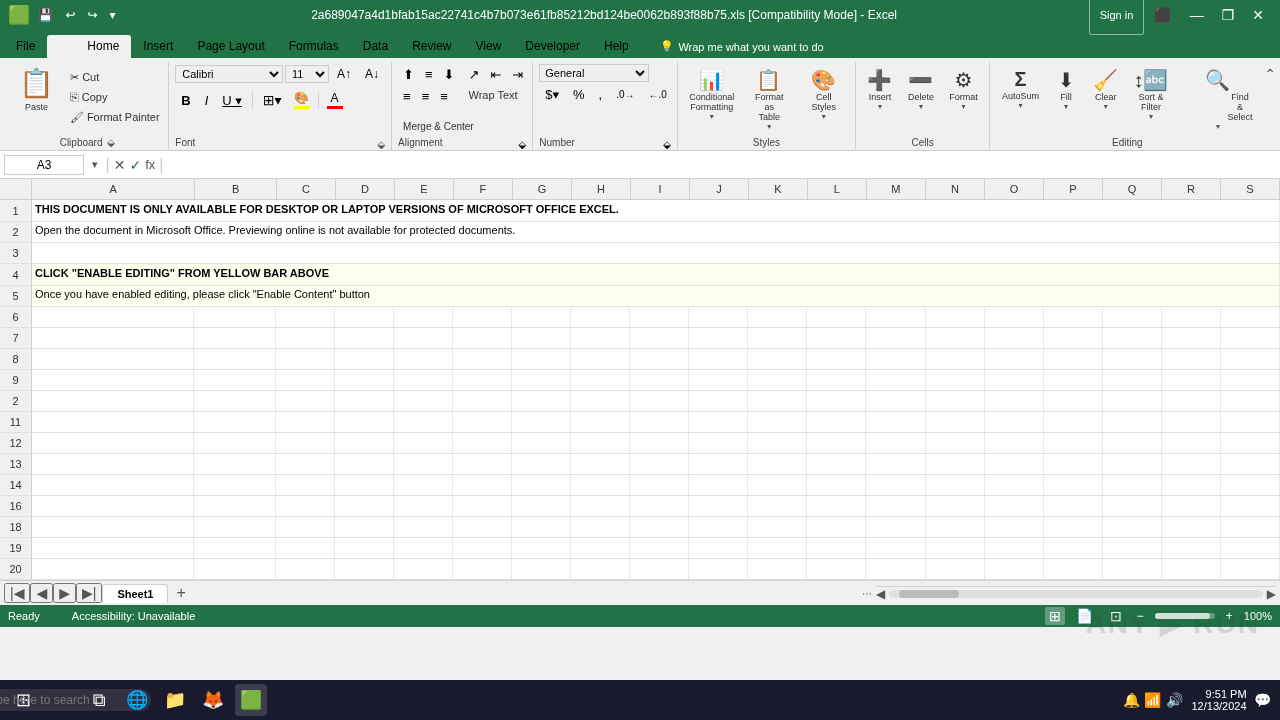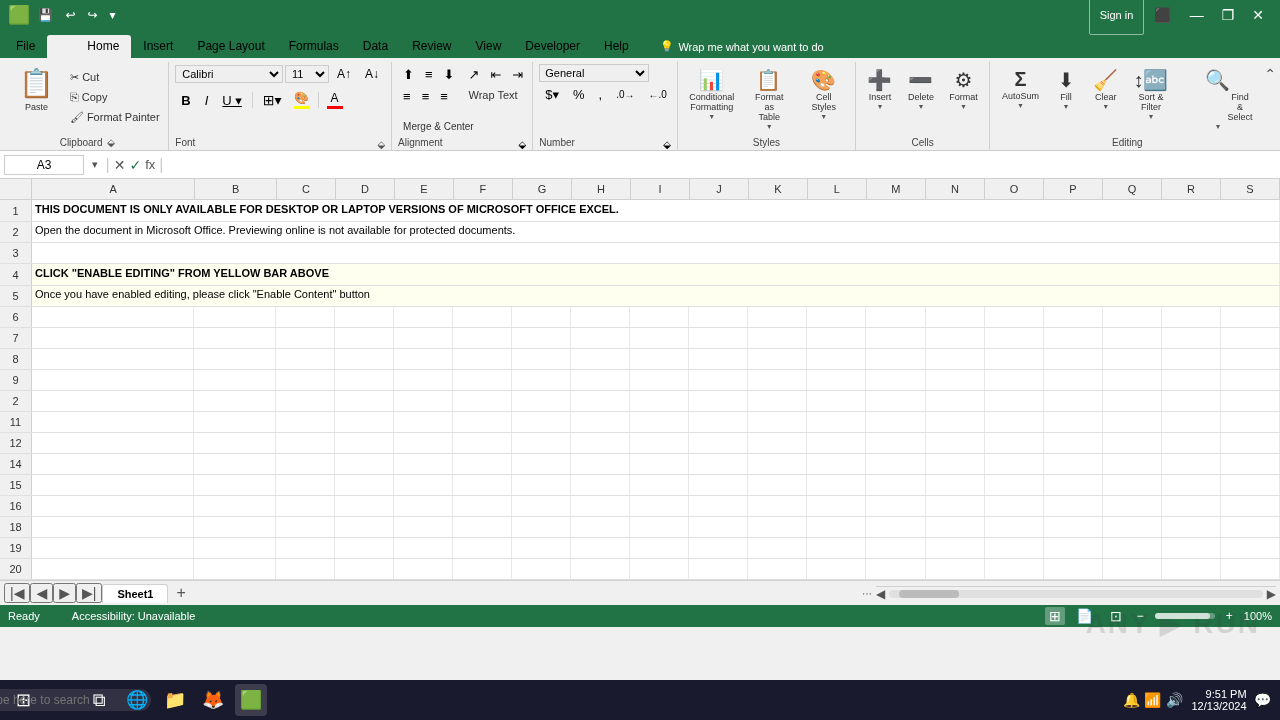--- a/index.html
+++ b/index.html
@@ -389,20 +389,21 @@
 <body>
 
 <div class="title-bar">
   <div class="title-bar-left">
     <span style="font-size:18px; color:white;">🟩</span>
     <button class="qat-btn" title="Save">💾</button>
     <button class="qat-btn" title="Undo">↩</button>
     <button class="qat-btn" title="Redo">↪</button>
     <button class="qat-btn">▾</button>
   </div>
+  <div class="title-bar-center">2a689047a4d1bfab15ac22741c4b7b073e61fb85212bd124be0062b893f88b75.xls [Compatibility Mode] - Excel</div>
   <div class="title-bar-right">
     <button class="sign-in-btn">Sign in</button>
     <button class="title-btn">⬛</button>
     <button class="title-btn">—</button>
     <button class="title-btn">❐</button>
     <button class="title-btn close">✕</button>
   </div>
 </div>
 
 <div class="ribbon-tabs">
@@ -824,43 +825,43 @@
         <div class="cell cell-l"></div>
         <div class="cell cell-m"></div>
         <div class="cell cell-n"></div>
         <div class="cell cell-o"></div>
         <div class="cell cell-p"></div>
         <div class="cell cell-q"></div>
         <div class="cell cell-r"></div>
         <div class="cell cell-s"></div>
       </div>
     <div class="sheet-row">
+        <div class="row-num">13</div>
+        <div class="cell cell-a"></div>
+        <div class="cell cell-b"></div>
+        <div class="cell cell-c"></div>
+        <div class="cell cell-d"></div>
+        <div class="cell cell-e"></div>
+        <div class="cell cell-f"></div>
+        <div class="cell cell-g"></div>
+        <div class="cell cell-h"></div>
+        <div class="cell cell-i"></div>
+        <div class="cell cell-j"></div>
+        <div class="cell cell-k"></div>
+        <div class="cell cell-l"></div>
+        <div class="cell cell-m"></div>
+        <div class="cell cell-n"></div>
+        <div class="cell cell-o"></div>
+        <div class="cell cell-p"></div>
+        <div class="cell cell-q"></div>
+        <div class="cell cell-r"></div>
+        <div class="cell cell-s"></div>
+      </div>
+    <div class="sheet-row">
         <div class="row-num">14</div>
-        <div class="cell cell-a"></div>
-        <div class="cell cell-b"></div>
-        <div class="cell cell-c"></div>
-        <div class="cell cell-d"></div>
-        <div class="cell cell-e"></div>
-        <div class="cell cell-f"></div>
-        <div class="cell cell-g"></div>
-        <div class="cell cell-h"></div>
-        <div class="cell cell-i"></div>
-        <div class="cell cell-j"></div>
-        <div class="cell cell-k"></div>
-        <div class="cell cell-l"></div>
-        <div class="cell cell-m"></div>
-        <div class="cell cell-n"></div>
-        <div class="cell cell-o"></div>
-        <div class="cell cell-p"></div>
-        <div class="cell cell-q"></div>
-        <div class="cell cell-r"></div>
-        <div class="cell cell-s"></div>
-      </div>
-    <div class="sheet-row">
-        <div class="row-num">15</div>
         <div class="cell cell-a"></div>
         <div class="cell cell-b"></div>
         <div class="cell cell-c"></div>
         <div class="cell cell-d"></div>
         <div class="cell cell-e"></div>
         <div class="cell cell-f"></div>
         <div class="cell cell-g"></div>
         <div class="cell cell-h"></div>
         <div class="cell cell-i"></div>
         <div class="cell cell-j"></div>

